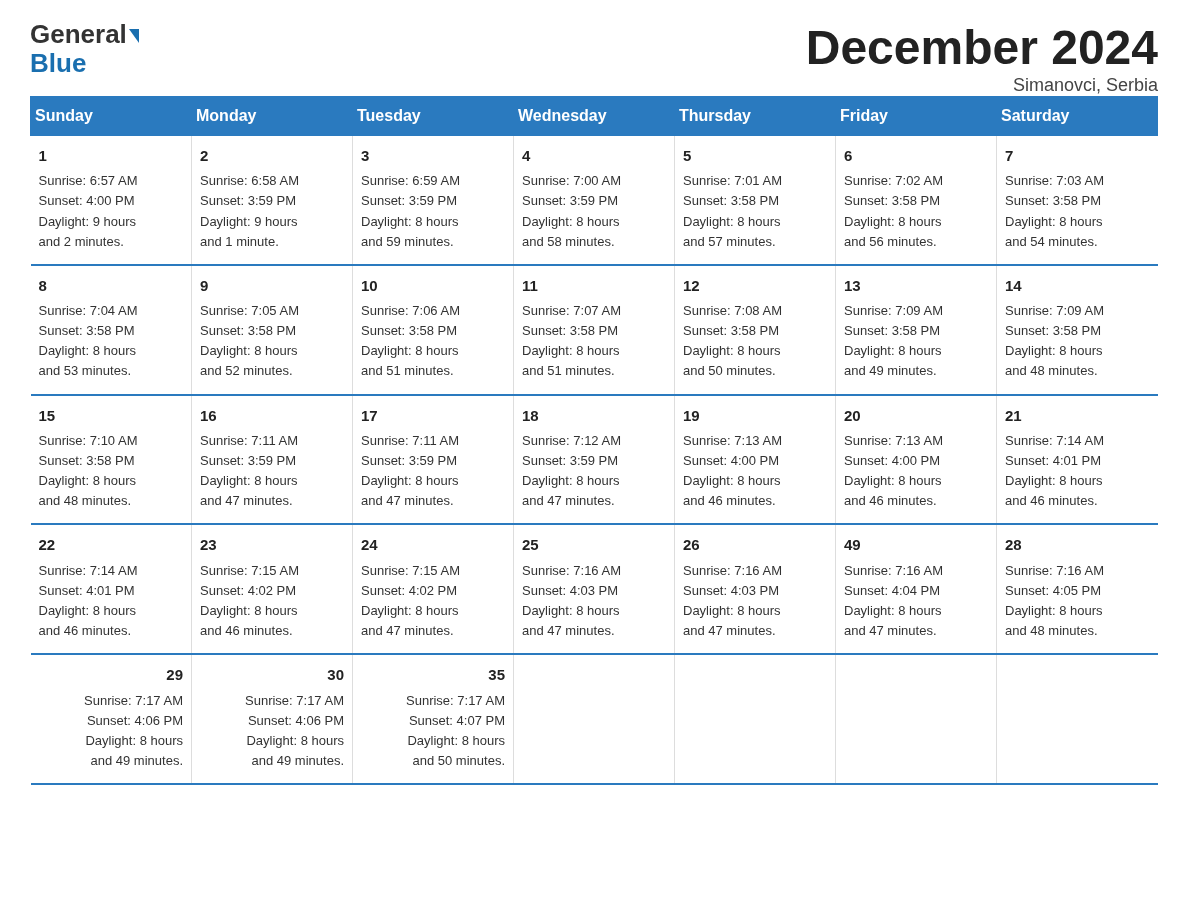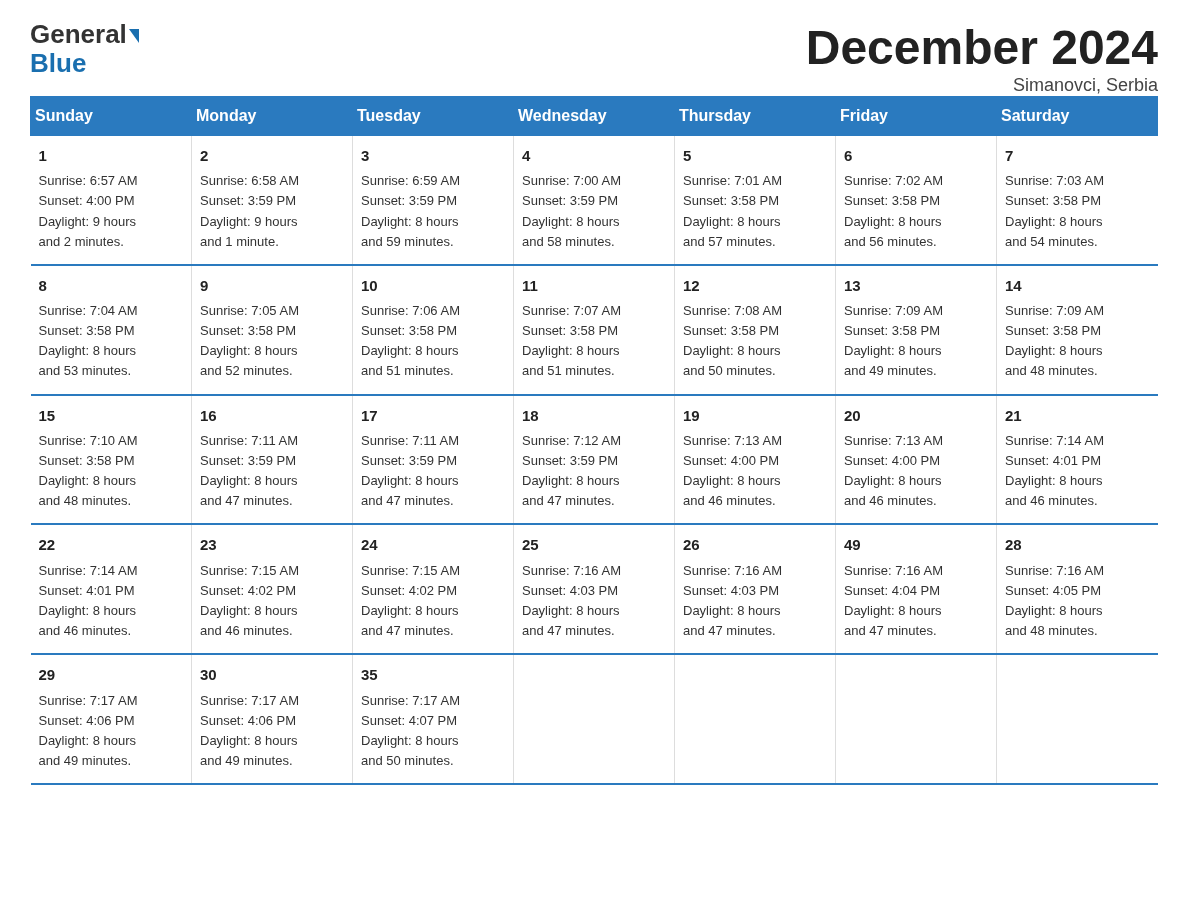--- a/index.html
+++ b/index.html
@@ -66,21 +66,21 @@
     }
     tbody td {
       vertical-align: top;
       padding: 8px 8px 12px 8px;
       font-size: 13.5px;
       color: #222;
       border-right: 1px solid #ddd;
       line-height: 1.55;
     }
     tbody td:last-child { border-right: none; }
-    tbody tr:last-child { border-bottom: 2px solid #2a7abf; }
+    tbody tr:last-child { border-bottom: 2px solid #2a7abf; text-align: right; }
     .day-num {
       font-size: 15px;
       font-weight: bold;
       margin-bottom: 4px;
     }
     .day-info {
       font-size: 13px;
       color: #333;
     }
     .empty-cell { background: #fff; }

